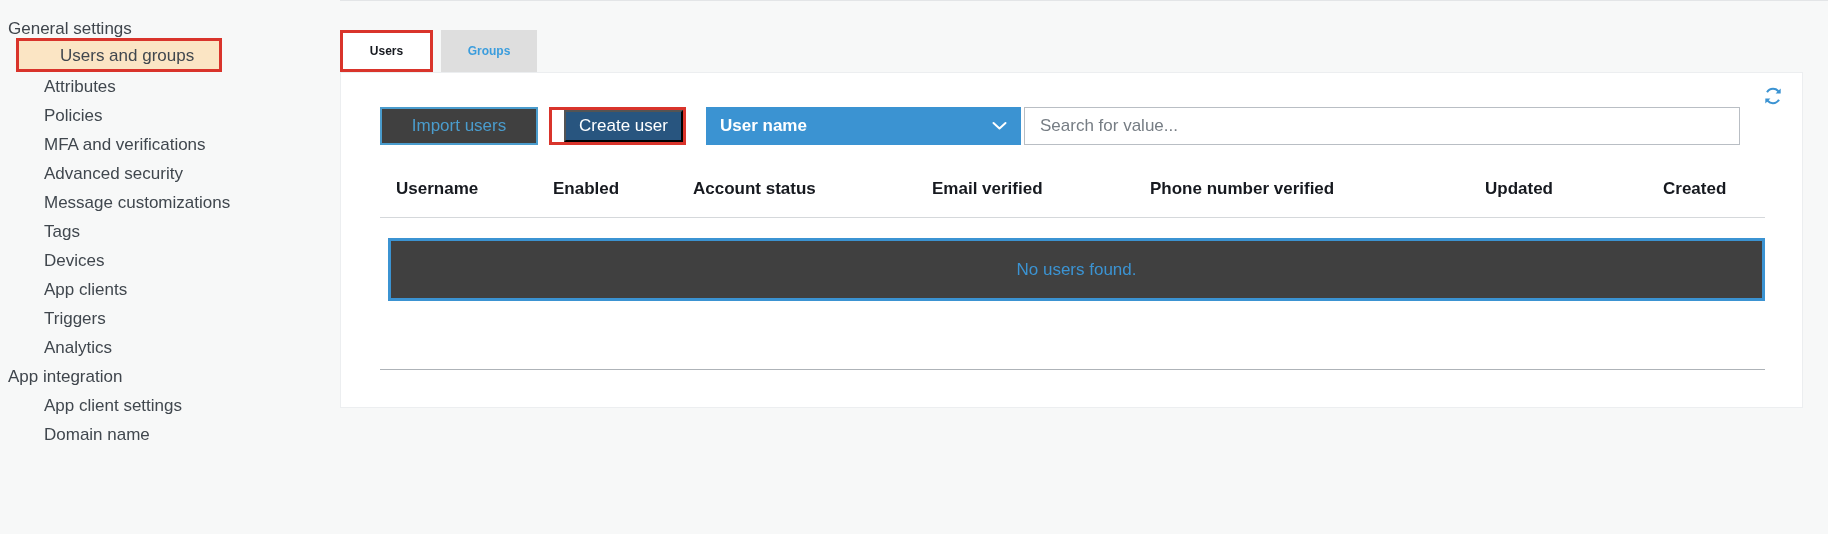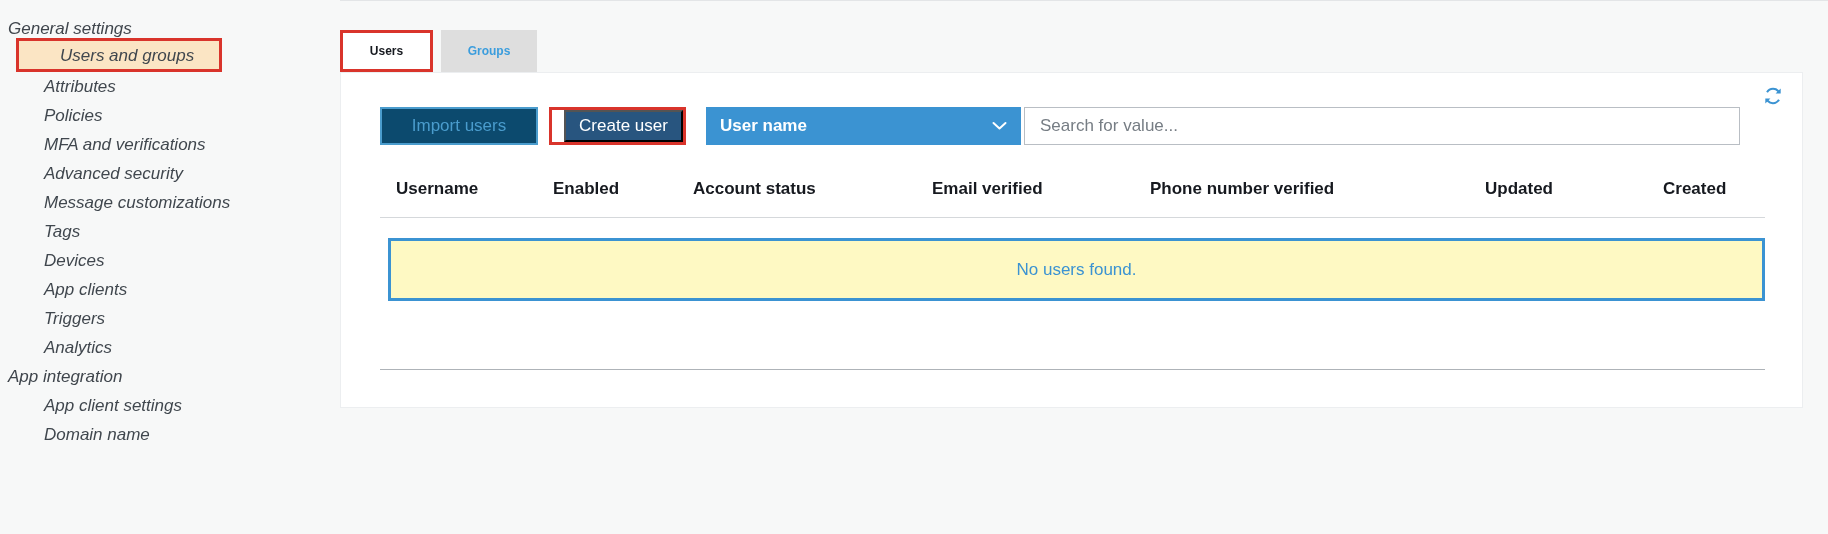--- a/index.html
+++ b/index.html
@@ -17,21 +17,20 @@
   .top-rule {
     position: absolute; left: 0; top: 0; width: 1828px; height: 1px;
     background: #e3e5e7;
   }
 
   
   #sidebar {
     position: absolute; left: 0; top: 0;
     width: 340px; height: 404px;
     background: #f7f8f8;
-    font-style: italic;
   }
   .nav-group-title {
     font-size: 17px;
     color: #3f454c;
     padding: 0 0 0 8px;
     line-height: 1;
     white-space: nowrap;
   }
   .nav-item {
     font-size: 17px;
@@ -90,21 +89,21 @@
   
   #toolbar {
     position: absolute;
     left: 39px; top: 34px;
     height: 38px;
     display: flex; align-items: stretch;
   }
   .btn-import {
     width: 158px;
     display: flex; align-items: center; justify-content: center;
-    background: #0c4a6e;
+    background: #404040;
     border: 2px solid #4a9ccd;
     color: #4a9ccd;
     font-size: 17px;
     cursor: pointer;
     white-space: nowrap;
   }
   .btn-create-wrap {
     margin-left: 11px;
     border: 3px solid #d9342b;
     width: 137px;
@@ -170,21 +169,21 @@
     font-weight: bold;
     color: #16191f;
     white-space: nowrap;
   }
 
   #empty-box {
     position: absolute;
     left: 47px; top: 165px;
     width: 1377px; height: 63px;
     border: 3px solid #3b93d2;
-    background: #fef9c3;
+    background: #404040;
     display: flex; align-items: center; justify-content: center;
   }
   #empty-text {
     font-size: 17px;
     color: #3b93d2;
   }
 
   #bottom-divider {
     position: absolute;
     left: 39px; top: 296px;

